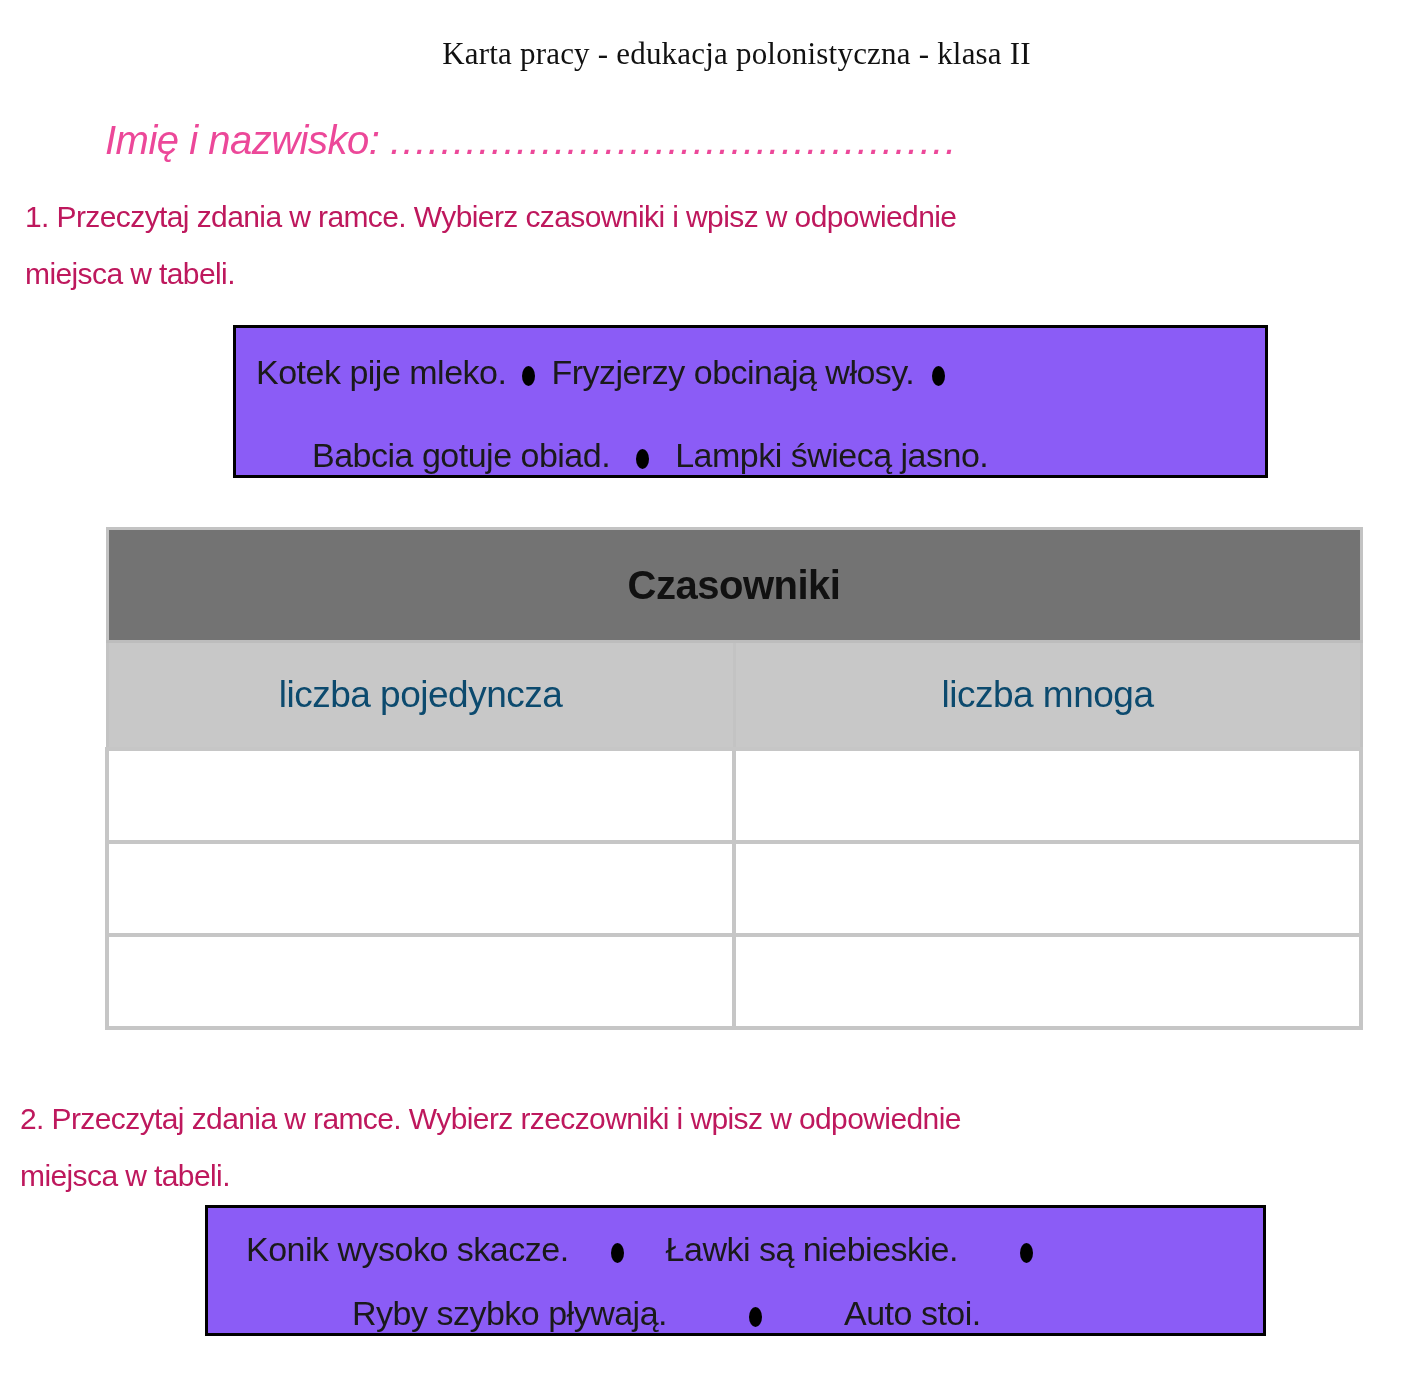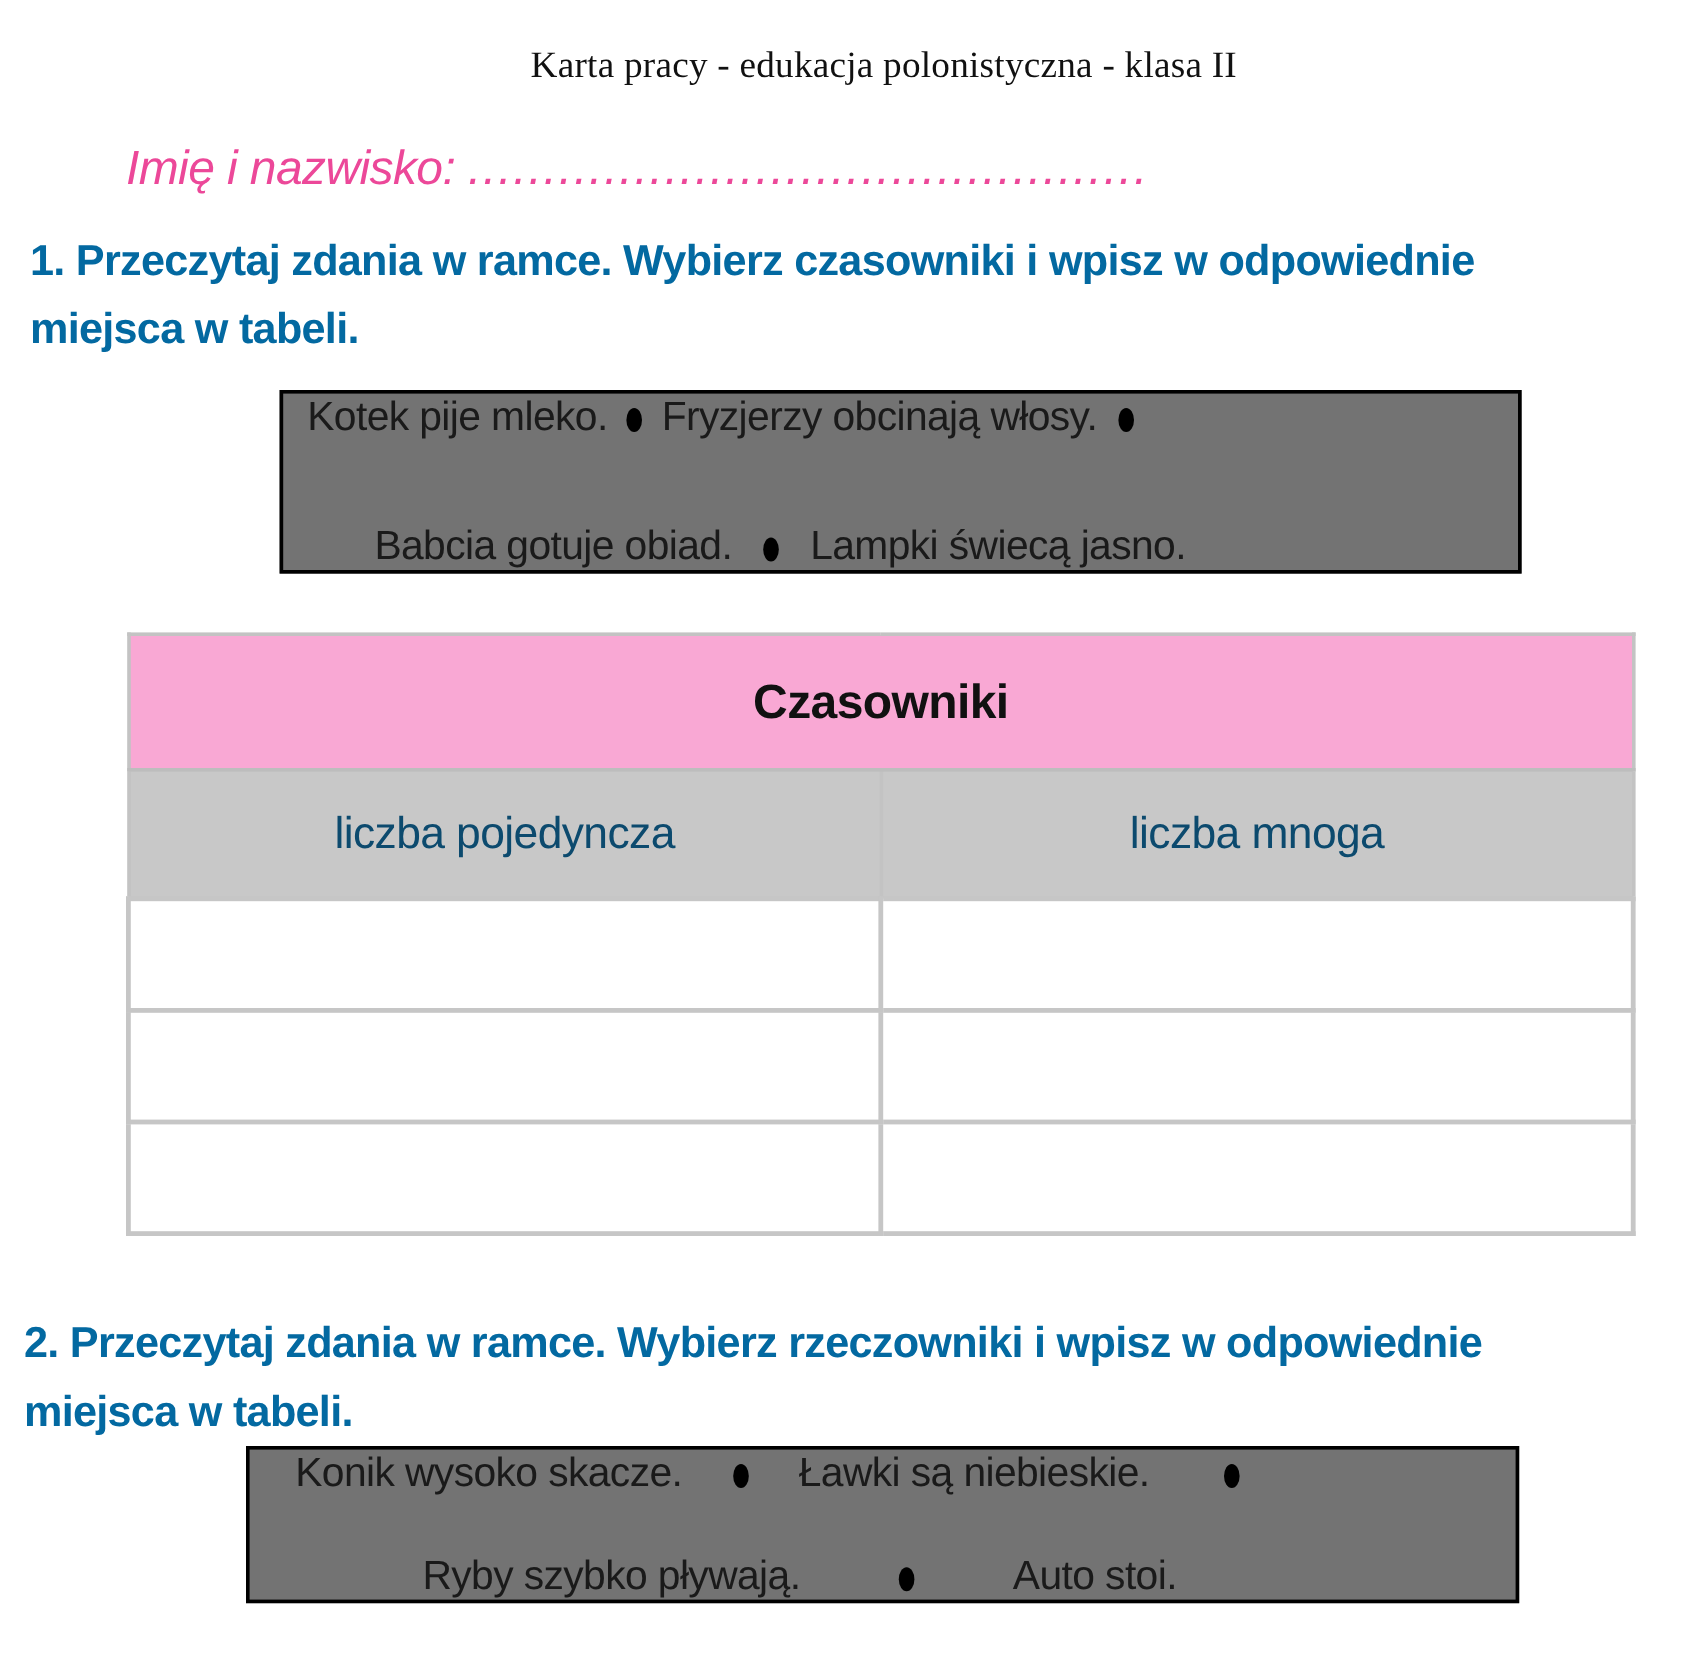--- a/index.html
+++ b/index.html
@@ -42,38 +42,38 @@
     color: #ec4899;
     white-space: nowrap;
   }
   .name-line .dots {
     letter-spacing: 1.5px;
   }
 
   
   .task-heading {
     position: absolute;
-    font-weight: bold;
-    font-size: 36px;
+    font-weight: normal;
+    font-size: 30px;
     line-height: 57px;
     letter-spacing: -0.6px;
-    color: #0369a1;
+    color: #be185d;
   }
   .task-heading-1 { top: 188px; left: 25px; width: 1380px; }
   .task-heading-2 { top: 1090px; left: 20px; width: 1390px; }
 
   
   .sentence-box {
     position: absolute;
     border: 3px solid #000000;
-    background: #737373;
+    background: #8b5cf6;
     box-sizing: border-box;
     display: flex;
     flex-direction: column;
-    justify-content: space-between;
+    justify-content: flex-end;
     gap: 25px;
   }
   .sentence-box-1 { left: 233px; top: 325px; width: 1035px; height: 153px; }
   .sentence-box-2 { left: 205px; top: 1205px; width: 1061px; height: 131px; }
   .box-line {
     font-size: 34px;
     letter-spacing: -0.5px;
     white-space: nowrap;
     color: #1a1a1a;
   }
@@ -106,21 +106,21 @@
     border-collapse: collapse;
     table-layout: fixed;
   }
   .verbs-table th, .verbs-table td {
     border: 4px solid #c6c6c6;
     padding: 0;
     text-align: center;
     vertical-align: middle;
   }
   .row-title th {
-    background: #f9a8d4;
+    background: #737373;
     height: 110px;
     font-size: 40px;
     font-weight: bold;
     letter-spacing: -0.5px;
     color: #111111;
     border: 3px solid #c3c3c3;
     border-bottom: 3px solid #bdbdbd;
   }
   .row-columns th {
     background: #c8c8c8;

